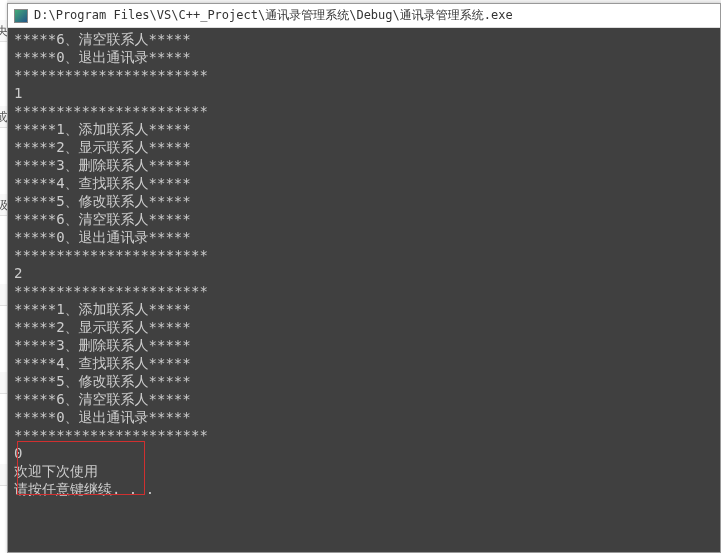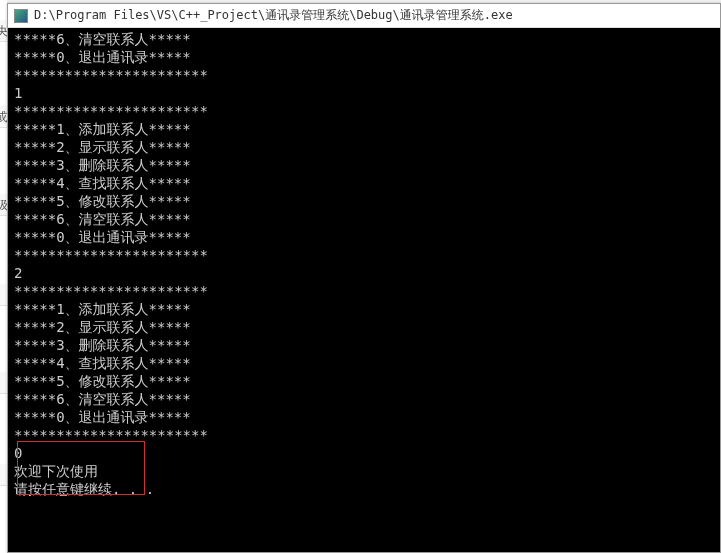--- a/index.html
+++ b/index.html
@@ -33,21 +33,21 @@
     }
     .titlebar-icon {
       width: 14px;
       height: 14px;
       background: linear-gradient(135deg, #4a7 0%, #258 100%);
       border: 1px solid #888;
       margin-right: 6px;
       display: inline-block;
     }
     .console {
-      background: #000000;
+      background: #404040;
       color: #cccccc;
       width: 100%;
       height: calc(100% - 24px);
       padding: 2px 6px;
       font-family: "NSimSun", "宋体", monospace;
       font-size: 14px;
       line-height: 18px;
       white-space: pre;
       overflow: hidden;
     }

